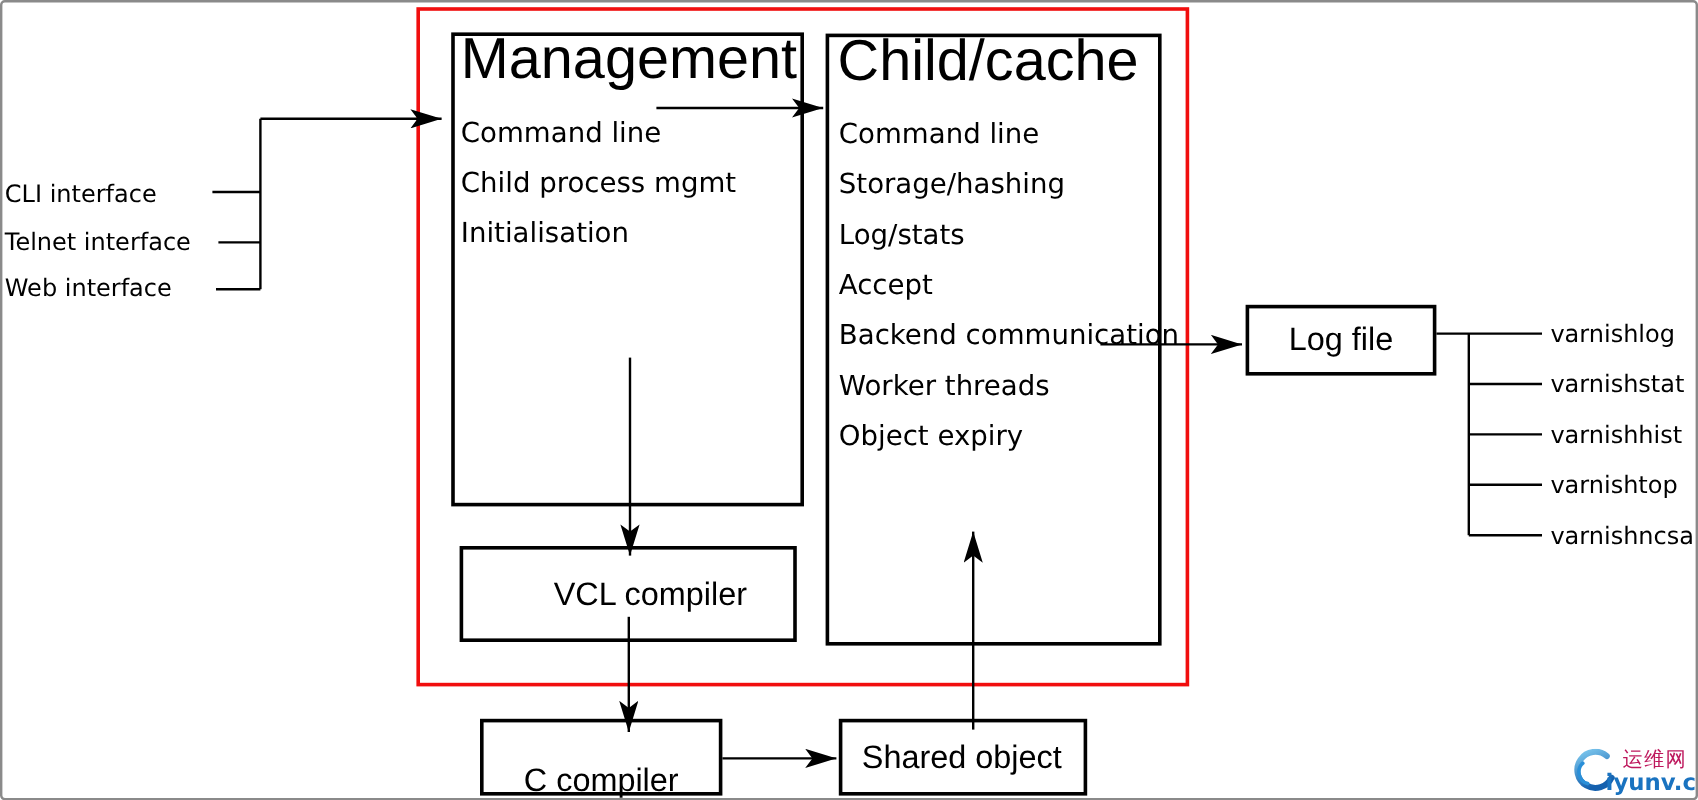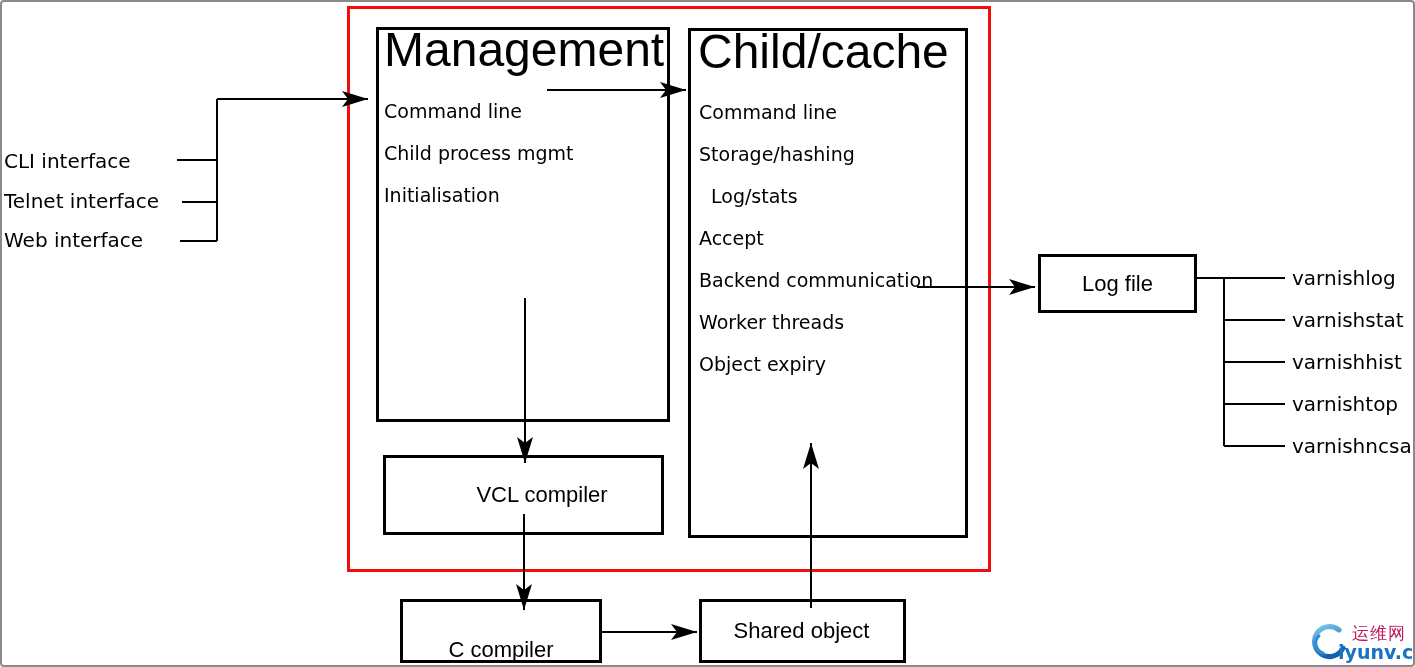--- a/index.html
+++ b/index.html
@@ -32,39 +32,39 @@
   .title{
     position:absolute;
     font-family:"Liberation Sans", sans-serif;
     font-size:48px;
     line-height:52px;
     white-space:nowrap;
     z-index:3;
   }
   .item{
     position:absolute;
-    font-size:19px;
+    font-size:23px;
     line-height:26px;
     white-space:nowrap;
     z-index:3;
   }
   .side-label{
     position:absolute;
     font-size:20px;
     line-height:26px;
     white-space:nowrap;
     z-index:3;
   }
   .box-label{
     position:absolute;
     display:flex;
     align-items:center;
     justify-content:center;
     font-family:"Liberation Sans", sans-serif;
-    font-size:22px;
+    font-size:27px;
     white-space:nowrap;
     z-index:3;
   }
   #connectors{
     position:absolute;
     left:0;top:0;
     z-index:2;
   }
   
   .logo{
@@ -141,21 +141,21 @@
   <div class="side-label" style="left:2px;top:225px;">Web interface</div>
 
   <div class="title" style="left:382px;top:22px;">Management</div>
   <div class="item" style="left:382px;top:96px;">Command line</div>
   <div class="item" style="left:382px;top:138px;">Child process mgmt</div>
   <div class="item" style="left:382px;top:180px;">Initialisation</div>
 
   <div class="title" style="left:696px;top:24px;">Child/cache</div>
   <div class="item" style="left:697px;top:97px;">Command line</div>
   <div class="item" style="left:697px;top:139px;">Storage/hashing</div>
-  <div class="item" style="left:697px;top:181px;margin-left:12px;">Log/stats</div>
+  <div class="item" style="left:697px;top:181px;">Log/stats</div>
   <div class="item" style="left:697px;top:223px;">Accept</div>
   <div class="item" style="left:697px;top:307px;">Worker threads</div>
   <div class="item" style="left:697px;top:265px;">Backend communication</div>
   <div class="item" style="left:697px;top:349px;">Object expiry</div>
 
   <div class="box-label" style="left:381px;top:453px;width:318px;height:80px;">VCL compiler</div>
   <div class="box-label" style="left:398px;top:616px;width:202px;height:64px;">C compiler</div>
   <div class="box-label" style="left:697px;top:597px;width:205px;height:64px;">Shared object</div>
   <div class="box-label" style="left:1036px;top:252px;width:159px;height:59px;">Log file</div>
 

